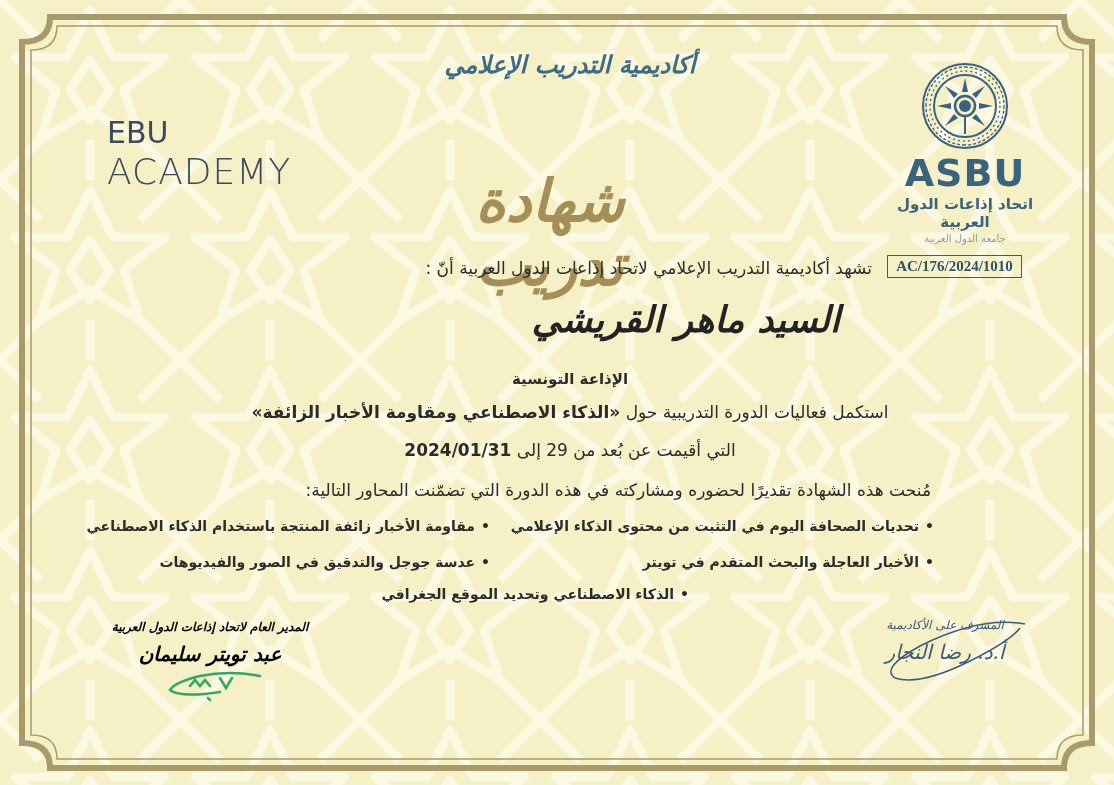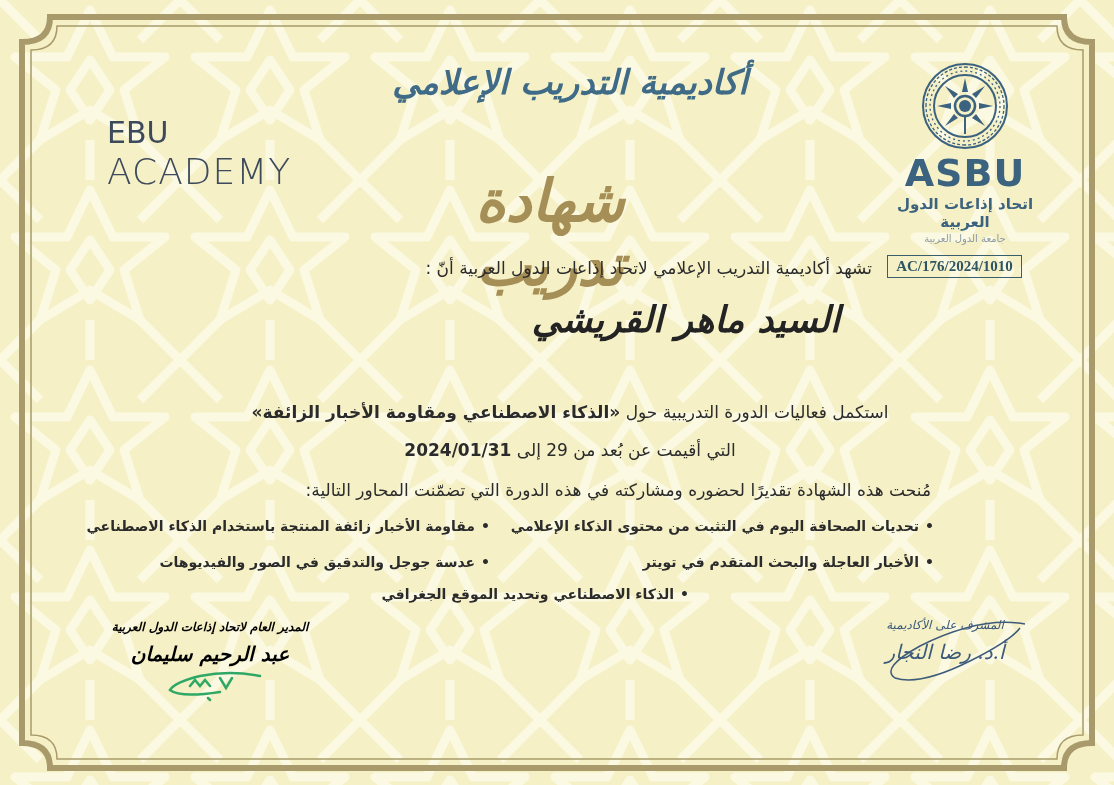--- a/index.html
+++ b/index.html
@@ -12,21 +12,21 @@
   .frame { position:absolute; inset:0; z-index:1; pointer-events:none; }
   .content { position:absolute; inset:0; z-index:2; }
 
   .ebu { position:absolute; left:107px; top:118px; color:#3d4a5c; line-height:1; }
   .ebu .ebu-top { font-family:"DejaVu Sans", sans-serif; font-weight:normal; font-size:30px; letter-spacing:0px; display:block; }
   .ebu .ebu-bottom { font-family:"DejaVu Sans", sans-serif; font-size:36px; letter-spacing:1px; display:block; margin-top:6px; font-weight:300;}
 
   .academy-title {
     position:absolute; left:380px; top:50px; width:380px; text-align:center;
     direction:rtl; color:#3f6b86; font-family:"DejaVu Serif", serif;
-    font-size:34px; font-weight:bold; font-style:italic;margin-top:12px;
+    font-size:24px; font-weight:bold; font-style:italic;
   }
   .cert-title {
     position:absolute; left:400px; top:122px; width:300px; text-align:center;
     direction:rtl; color:#a68f56; font-family:"DejaVu Serif", serif;
     font-size:58px; font-weight:bold; font-style:italic; line-height:1.1;margin-top:48px;
   }
 
   .asbu { position:absolute; left:895px; top:62px; width:140px; text-align:center; color:#3b627e; }
   .asbu svg { display:block; margin:0 auto; }
   .asbu .asbu-name { font-family:"DejaVu Sans", sans-serif; font-weight:bold; font-size:38px; line-height:1; margin-top:4px; letter-spacing:1px;}
@@ -130,39 +130,40 @@
     </svg>
     <div class="asbu-name">ASBU</div>
     <div class="asbu-ar">اتحاد إذاعات الدول العربية</div>
     <div class="asbu-sub">جامعة الدول العربية</div>
   </div>
 
   <div class="ref-box">AC/176/2024/1010</div>
 
   <div class="line intro">تشهد أكاديمية التدريب الإعلامي لاتحاد إذاعات الدول العربية أنّ :</div>
   <div class="line recipient">السيد ماهر القريشي</div>
+  <div class="line org">الإذاعة التونسية</div>
   <div class="line course">
     <span>استكمل فعاليات الدورة التدريبية حول</span>
     <b>«الذكاء الاصطناعي ومقاومة الأخبار الزائفة»</b>
   </div>
   <div class="line dates">
     <span>التي أقيمت عن بُعد من 29 إلى</span>
     <b>2024/01/31</b>
   </div>
   <div class="line granted">مُنحت هذه الشهادة تقديرًا لحضوره ومشاركته في هذه الدورة التي تضمّنت المحاور التالية:</div>
 
   <div class="topics t1"><span class="bullet">•</span><span>تحديات الصحافة اليوم في التثبت من محتوى الذكاء الإعلامي</span></div>
   <div class="topics t2"><span class="bullet">•</span><span>مقاومة الأخبار زائفة المنتجة باستخدام الذكاء الاصطناعي</span></div>
   <div class="topics t3"><span class="bullet">•</span><span>الأخبار العاجلة والبحث المتقدم في تويتر</span></div>
   <div class="topics t4"><span class="bullet">•</span><span>عدسة جوجل والتدقيق في الصور والفيديوهات</span></div>
   <div class="topics t5"><span class="bullet">•</span><span>الذكاء الاصطناعي وتحديد الموقع الجغرافي</span></div>
 
   <div class="sig-left">
     <div class="role">المدير العام لاتحاد إذاعات الدول العربية</div>
-    <div class="name">عبد الرحيم سليمان</div>
+    <div class="name">عبد تويتر سليمان</div>
     <svg width="120" height="35" viewBox="0 0 120 35" style="display:block;margin:2px auto 0 auto;">
       <path d="M110,8 Q80,2 50,8 Q25,14 20,22 Q30,30 70,24 M40,18 L45,12 L50,18 L55,12 L60,18 M70,10 L76,20 L82,10 M58,30 L60,32" fill="none" stroke="#2fa866" stroke-width="2.5" stroke-linecap="round"></path>
     </svg>
   </div>
 
   <div class="sig-right">
     <div class="role">المشرف على الأكاديمية</div>
     <div class="name">أ.د. رضا النجار</div>
     <svg class="signature-mark" width="170" height="70" viewBox="0 0 170 70" style="left:5px;top:-2px;">
       <path d="M165,8 Q120,0 60,30 Q20,52 35,62 Q60,70 110,45 Q150,25 160,12" fill="none" stroke="#3c5a7a" stroke-width="1.5"></path>

